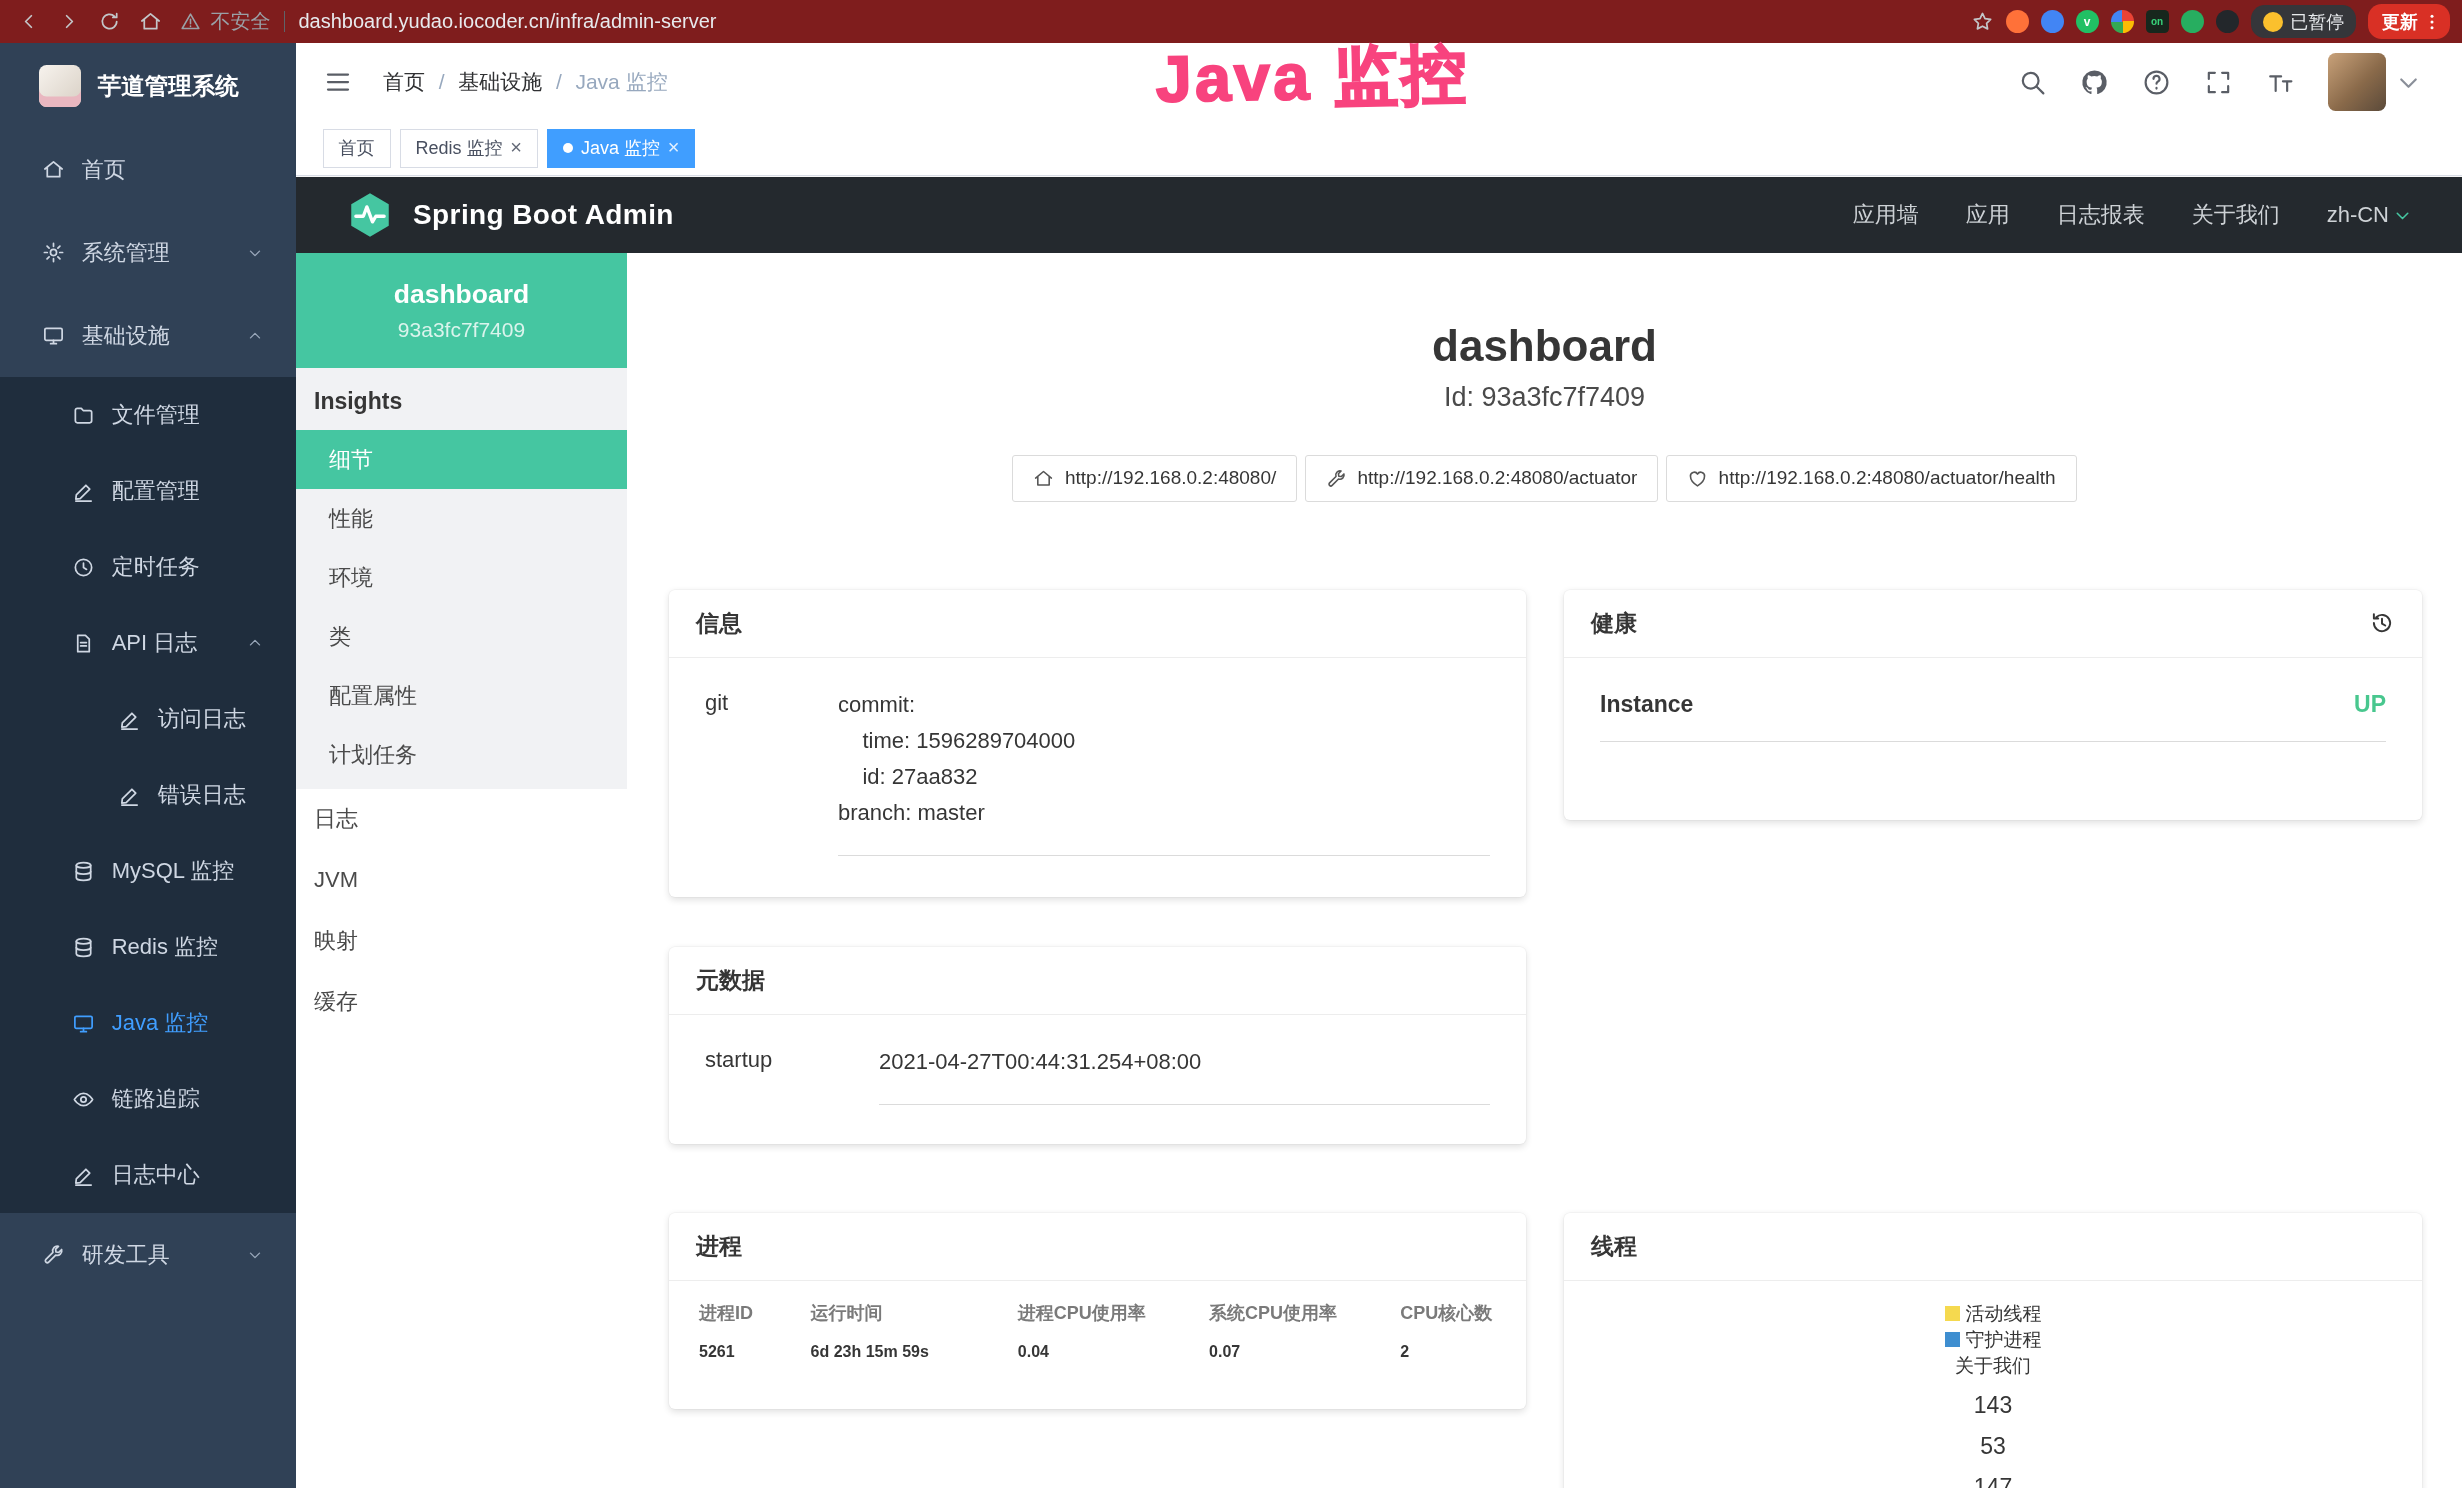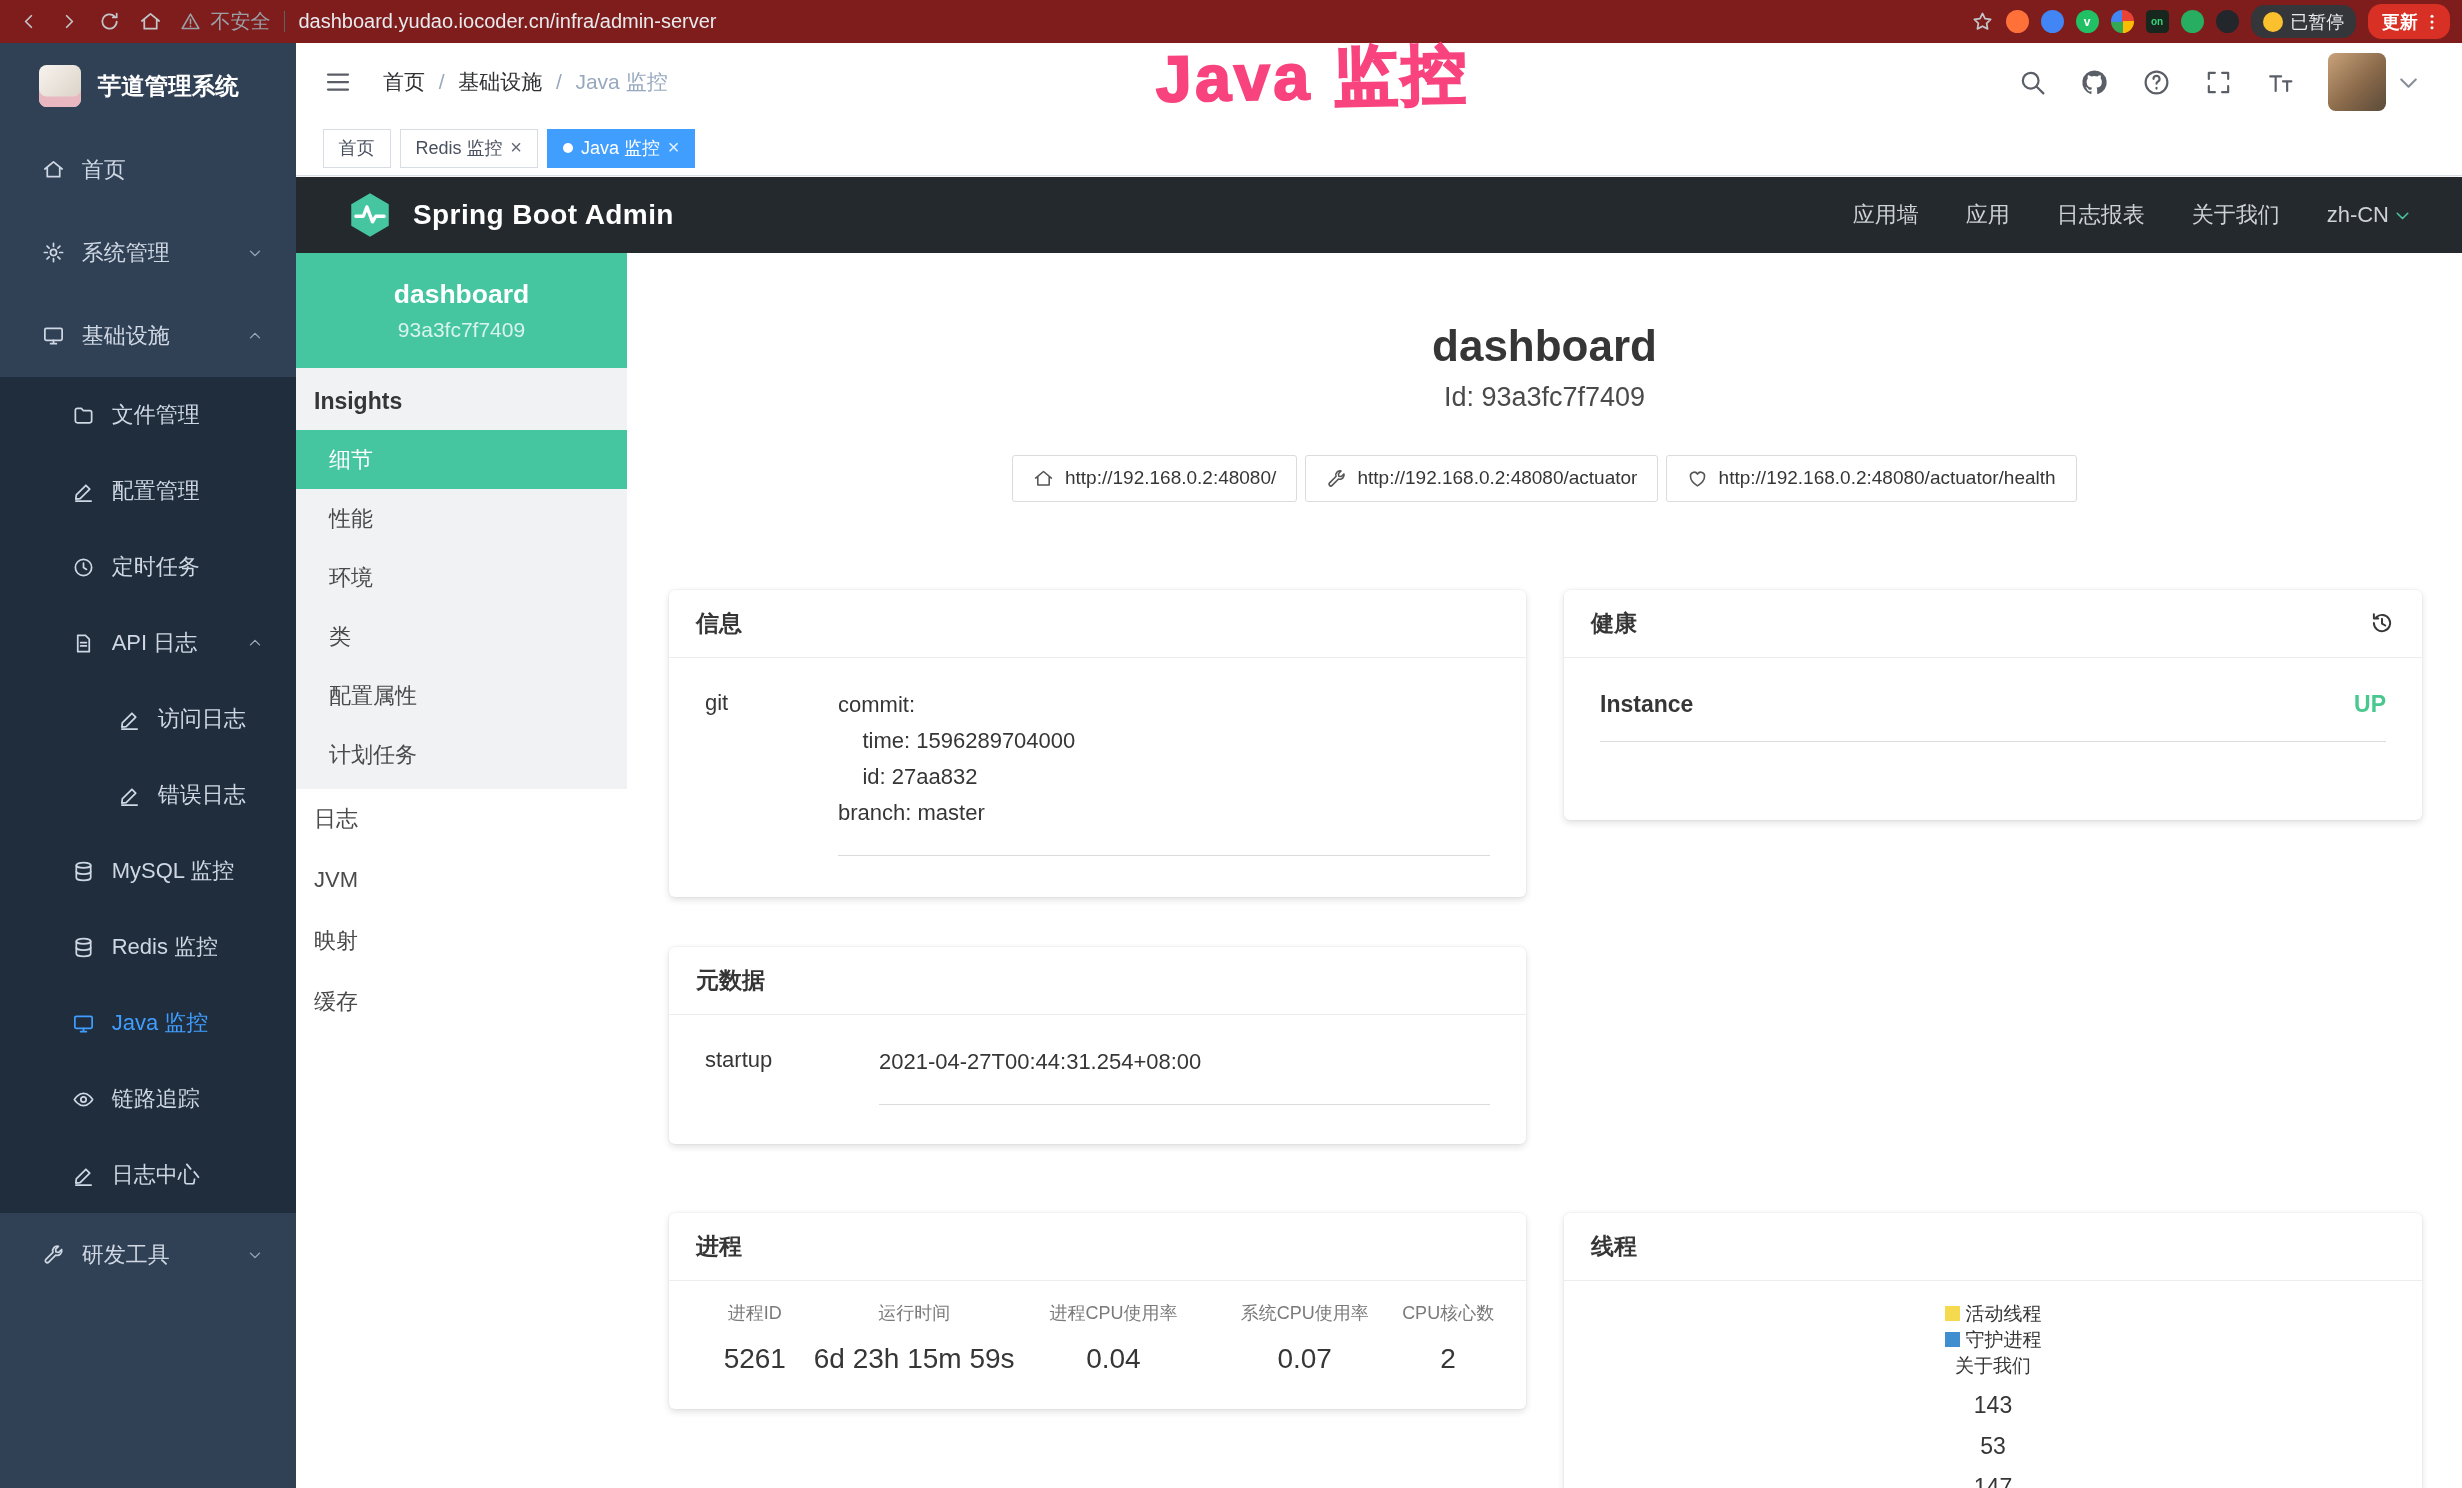--- a/index.html
+++ b/index.html
@@ -127,23 +127,23 @@
                 border-bottom:0.8px solid #dbdbdb; padding-bottom:24px; }
   .card-meta .kv-body .k { width:174px; }
 
   .health-body { padding:33px 36px 0; }
   .health-row { display:flex; align-items:center; justify-content:space-between;
                 border-bottom:0.8px solid #dbdbdb; padding-bottom:23px; }
   .health-row .hl { font-size:23px; font-weight:700; color:#363636; }
   .health-row .status { font-size:23px; font-weight:700; color:#48c78e; }
 
   .proc-body { padding:20px 30px 0; }
-  .proc-grid { display:grid; grid-template-columns:14% 26% 24% 24% 12%; text-align:center; }
+  .proc-grid { display:grid; grid-template-columns:14% 26% 24% 24% 12%; text-align:left;font-weight:bold; }
   .proc-grid .lab { font-size:18px; color:#7a7a7a; }
-  .proc-grid .val { font-size:28px; color:#363636; margin-top:18px; }
+  .proc-grid .val { font-size:16px; color:#363636; margin-top:18px; }
 
   .thr-body { padding:20px 30px 0; }
   .thr-legend { display:grid; grid-template-columns:1fr; text-align:center; }
   .thr-legend .lab { font-size:19px; color:#363636; display:inline-flex; align-items:center; gap:6px; }
   .thr-legend .sq { width:15px; height:15px; display:inline-block; }
   .thr-legend .val { font-size:23px; color:#363636; margin-top:13.7px; }
   .thr-chart { position:relative; height:144px; margin-top:42px; }
   .ytick { position:absolute; left:0; width:76px; text-align:right; font-size:16.7px; color:#8a8a8a; }
   .ytick::after { content:""; display:inline-block; width:7.6px; height:0.8px; background:#bbb; margin-left:4.6px; vertical-align:middle; }
   .yt0 { top:0; } .yt1 { top:32px; } .yt2 { top:64px; }

